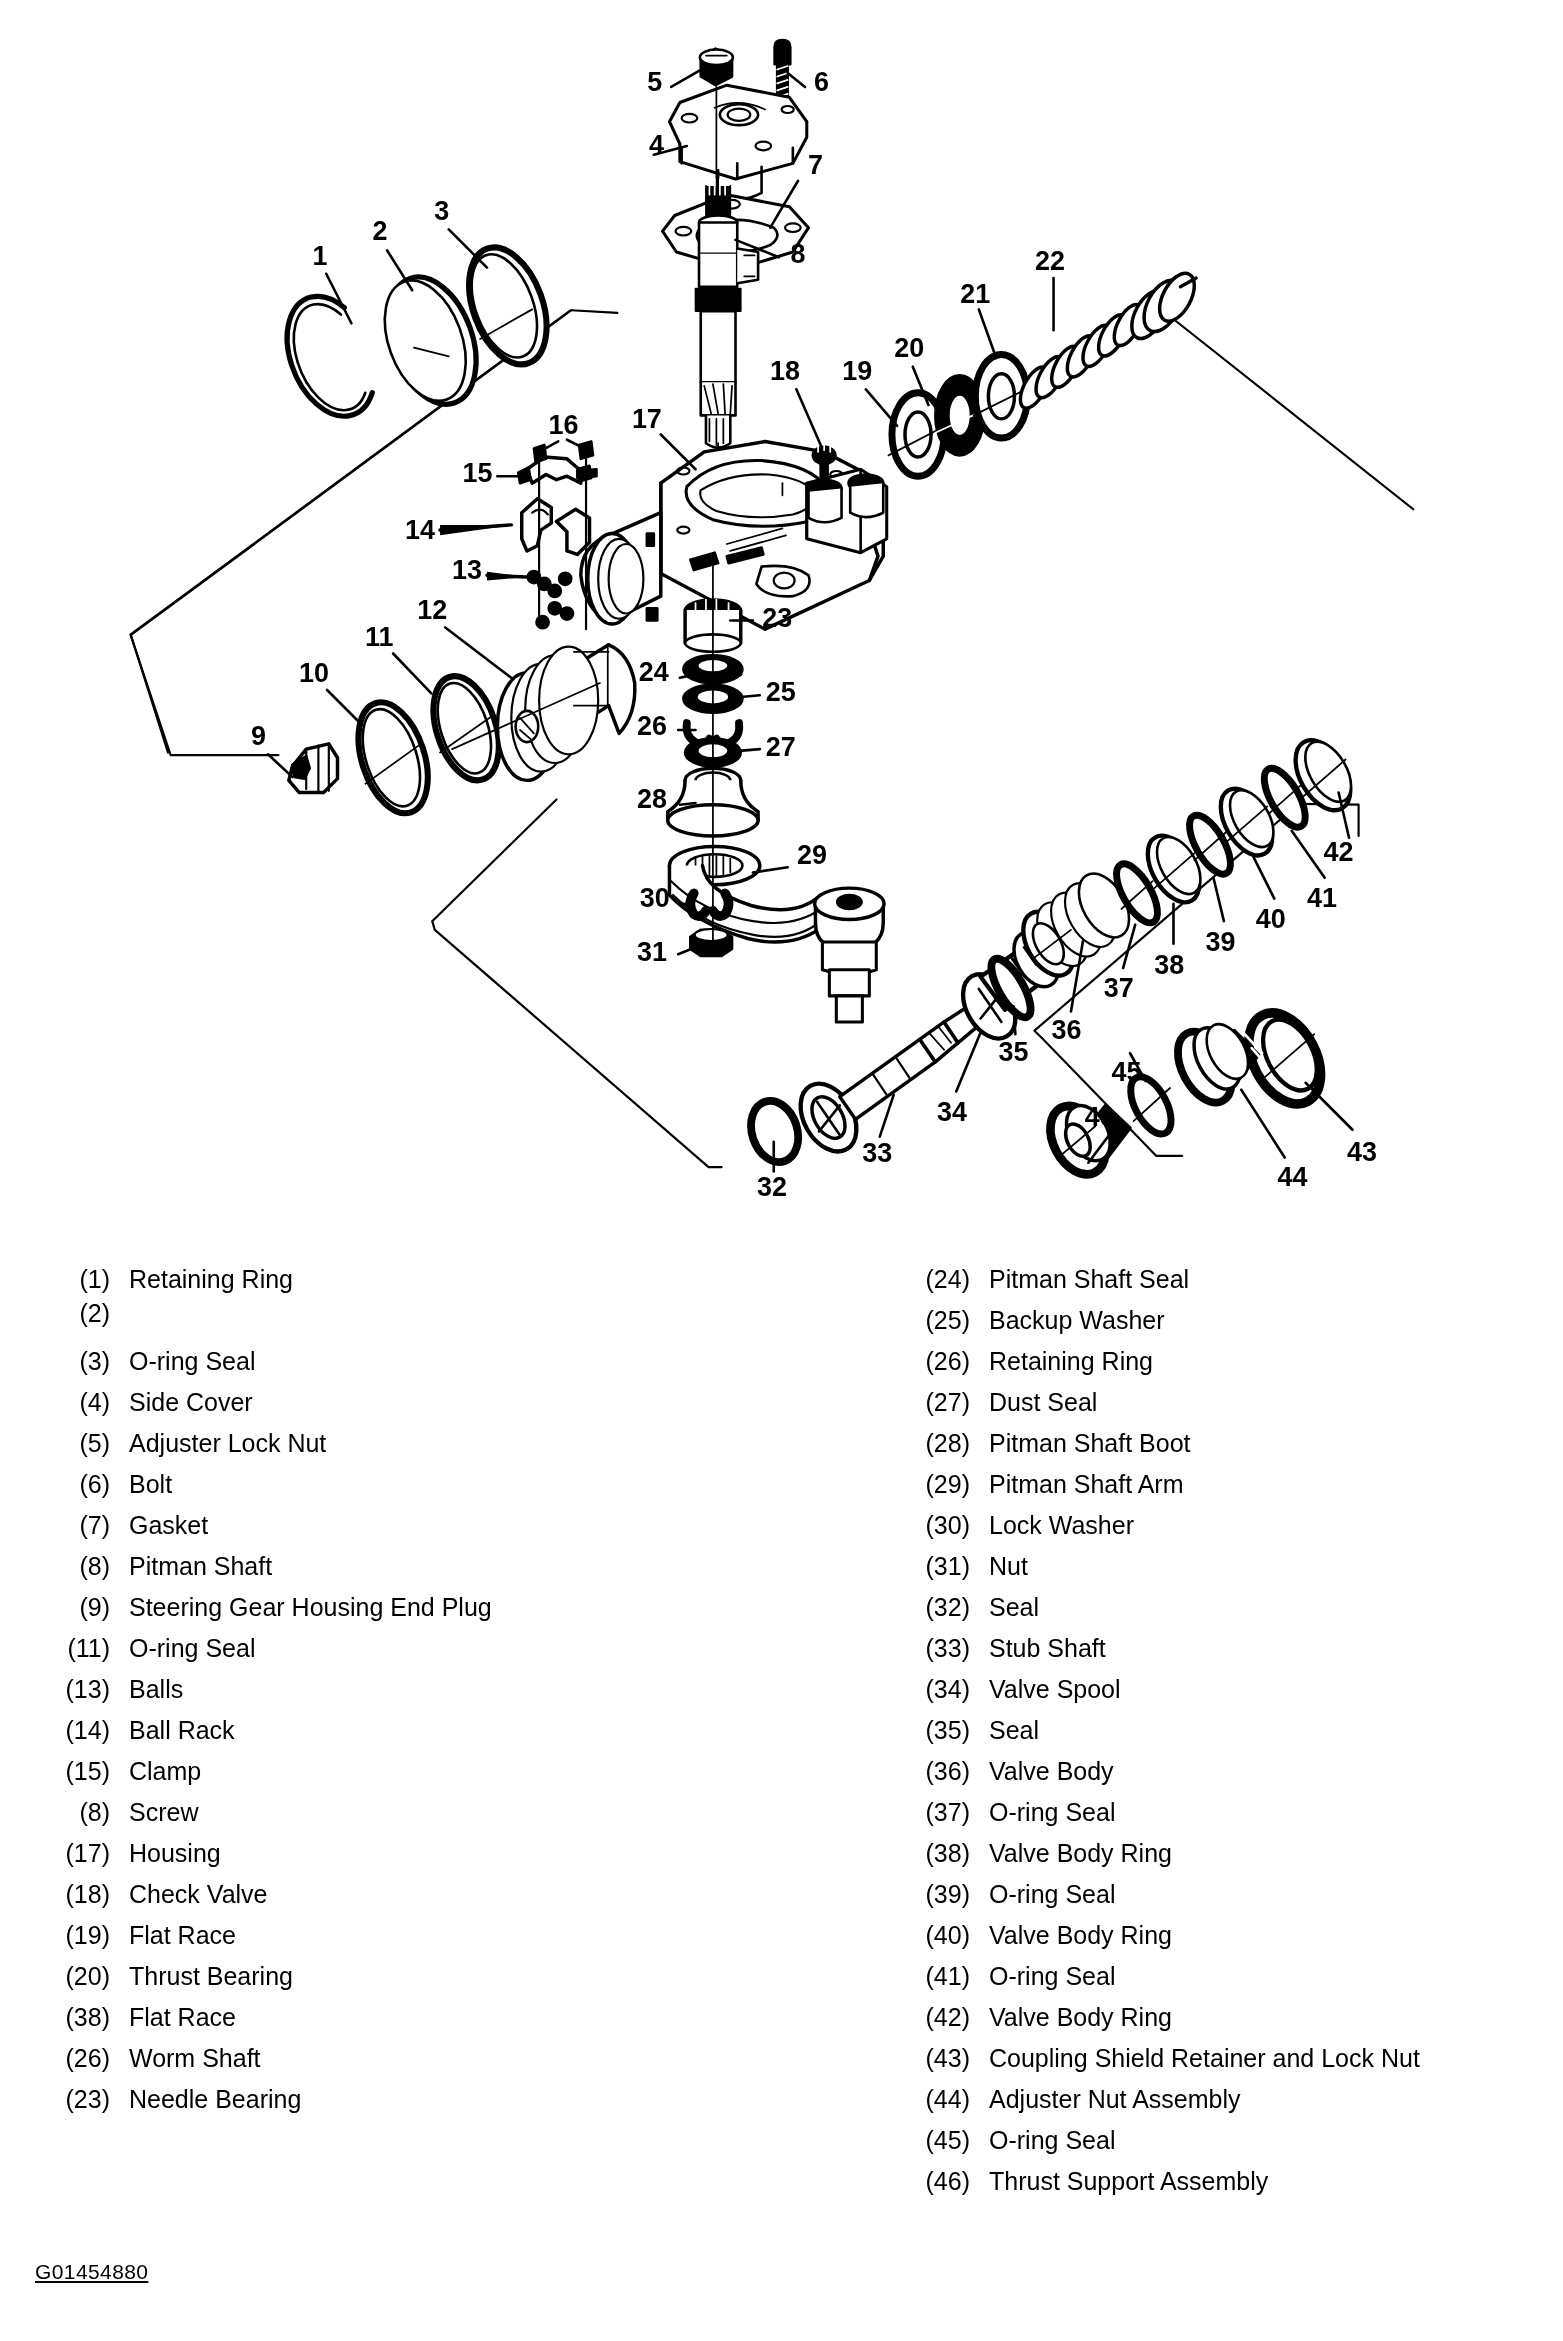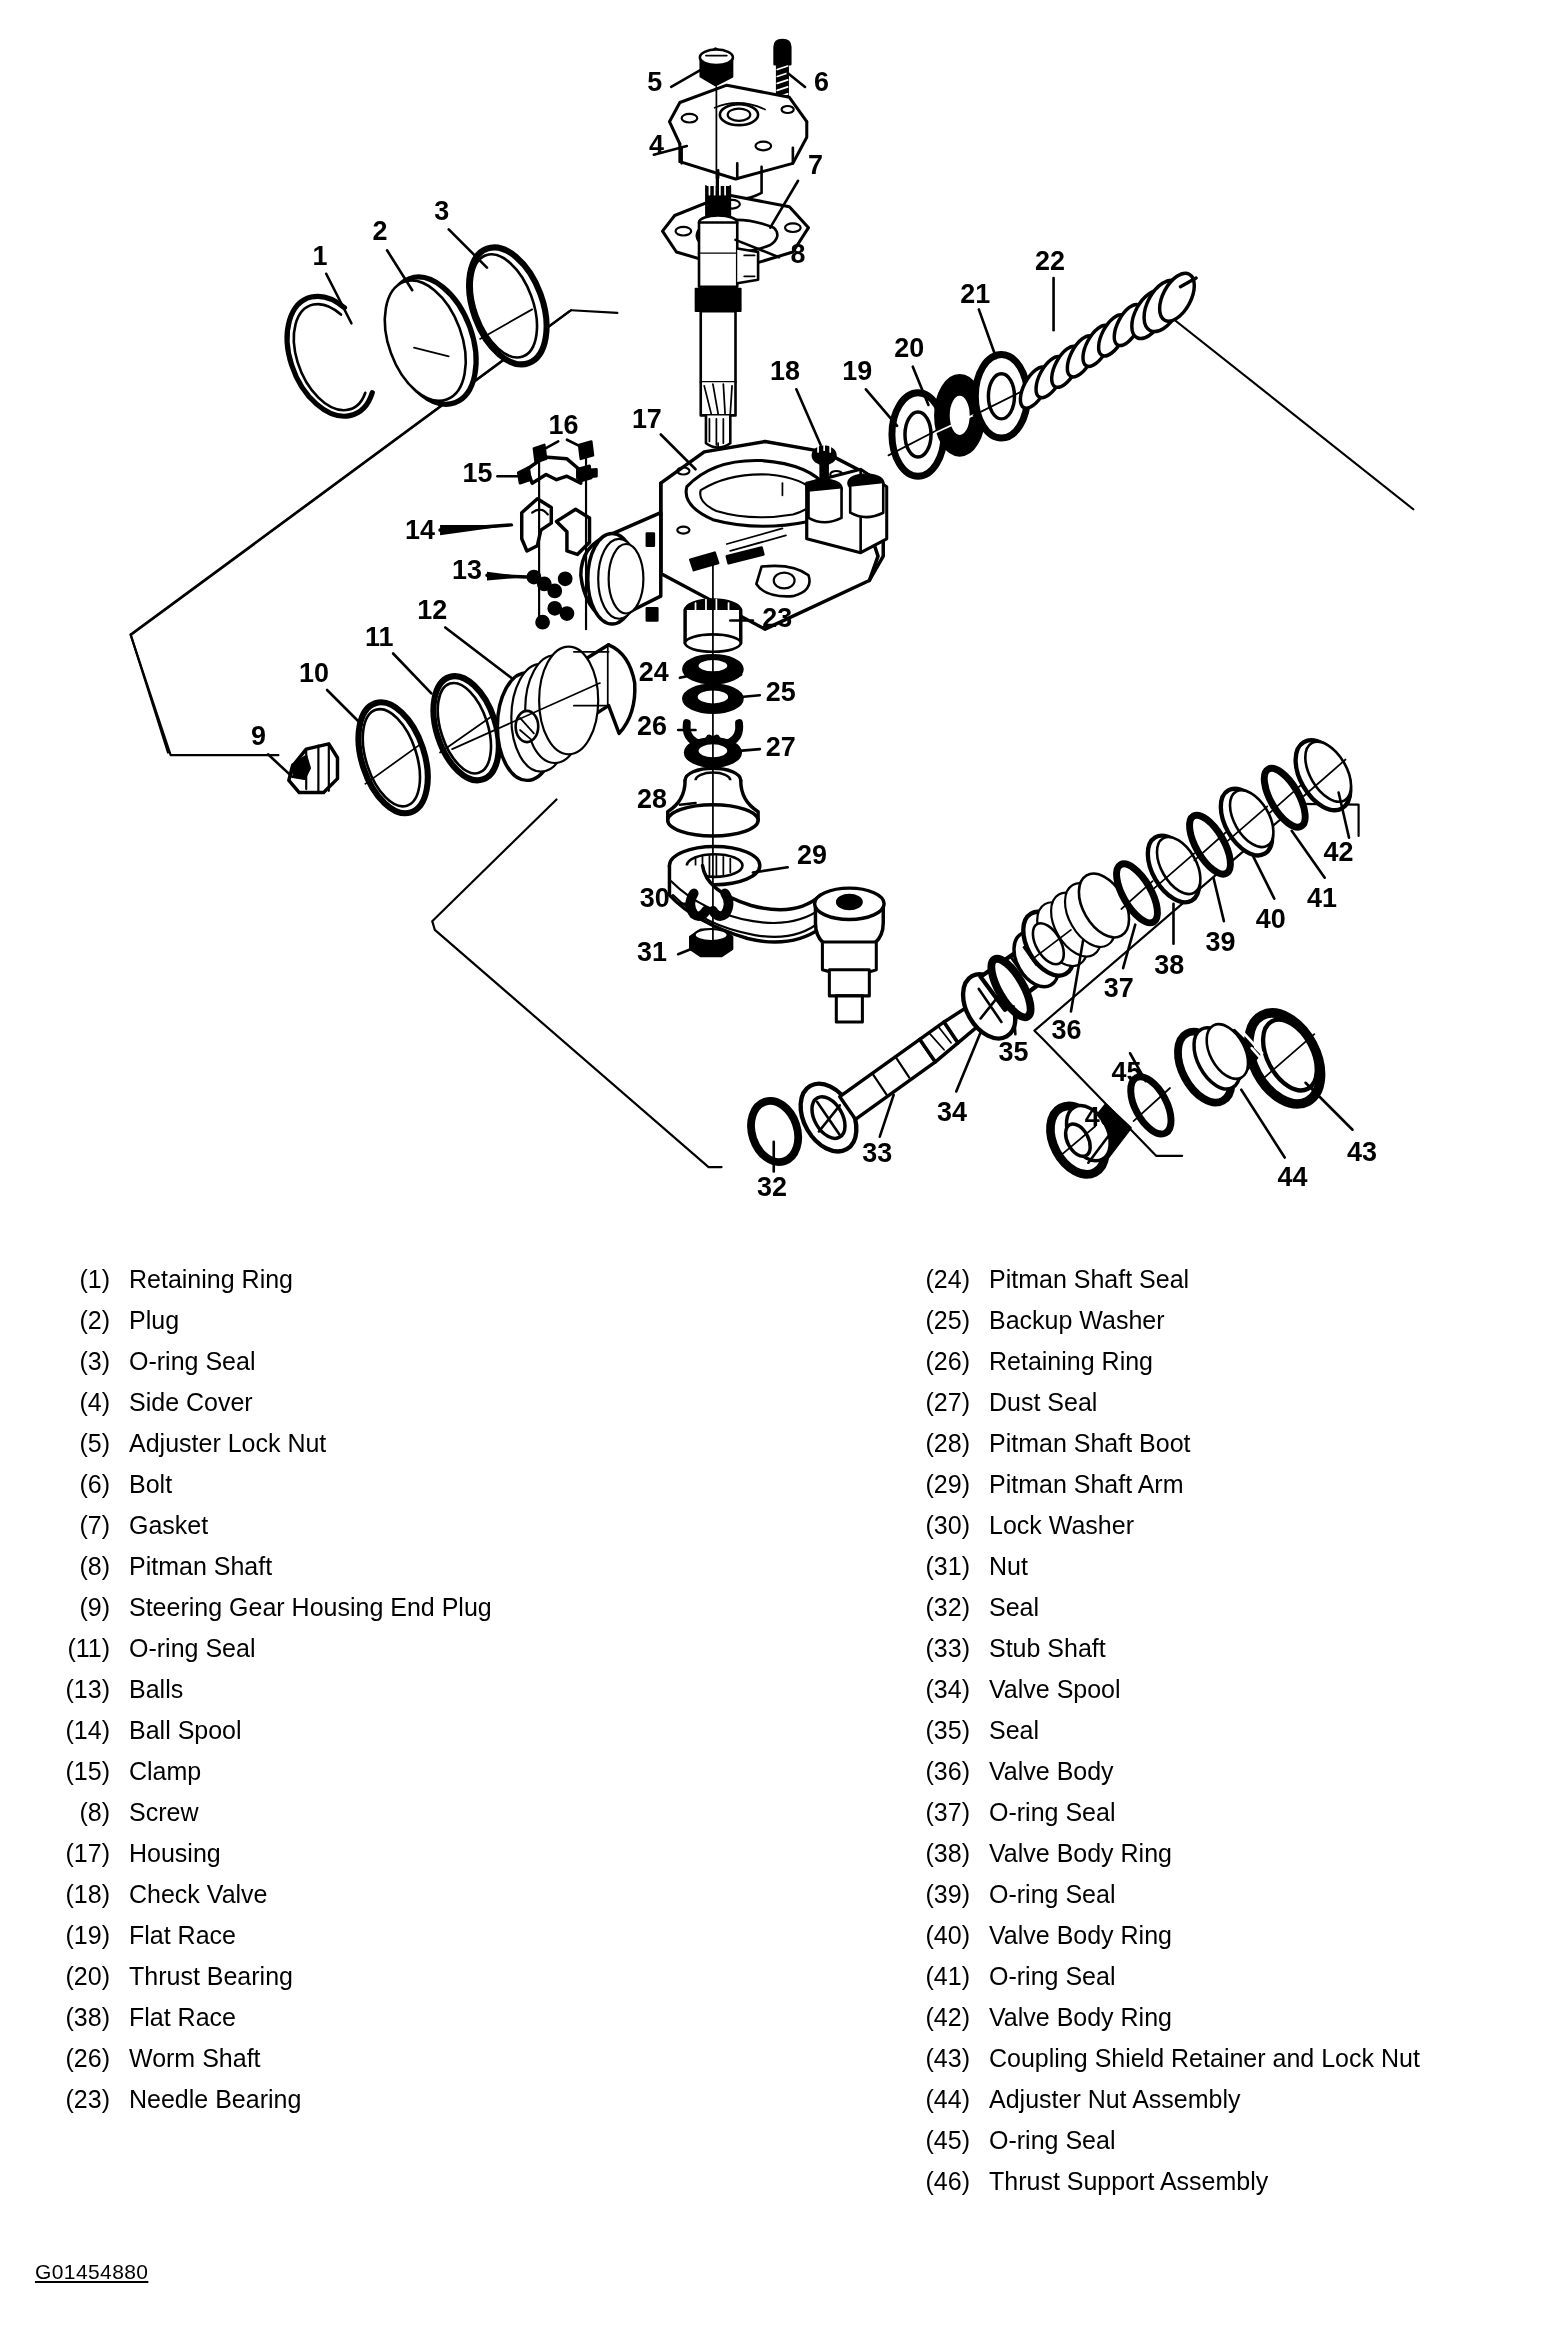--- a/index.html
+++ b/index.html
@@ -577,21 +577,20 @@
 </div>
 
 <div id="legend">
   <div class="legend-col" id="legend-left">
       <div class="legend-row">
         <span class="legend-num">(1)</span>
         <span class="legend-label">Retaining Ring</span>
       </div>
       <div class="legend-row">
         <span class="legend-num">(2)</span>
-        <span class="legend-label">Plug</span>
       </div>
       <div class="legend-row">
         <span class="legend-num">(3)</span>
         <span class="legend-label">O-ring Seal</span>
       </div>
       <div class="legend-row">
         <span class="legend-num">(4)</span>
         <span class="legend-label">Side Cover</span>
       </div>
       <div class="legend-row">
@@ -617,21 +616,21 @@
       <div class="legend-row">
         <span class="legend-num">(11)</span>
         <span class="legend-label">O-ring Seal</span>
       </div>
       <div class="legend-row">
         <span class="legend-num">(13)</span>
         <span class="legend-label">Balls</span>
       </div>
       <div class="legend-row">
         <span class="legend-num">(14)</span>
-        <span class="legend-label">Ball Spool</span>
+        <span class="legend-label">Ball Rack</span>
       </div>
       <div class="legend-row">
         <span class="legend-num">(15)</span>
         <span class="legend-label">Clamp</span>
       </div>
       <div class="legend-row">
         <span class="legend-num">(8)</span>
         <span class="legend-label">Screw</span>
       </div>
       <div class="legend-row">

